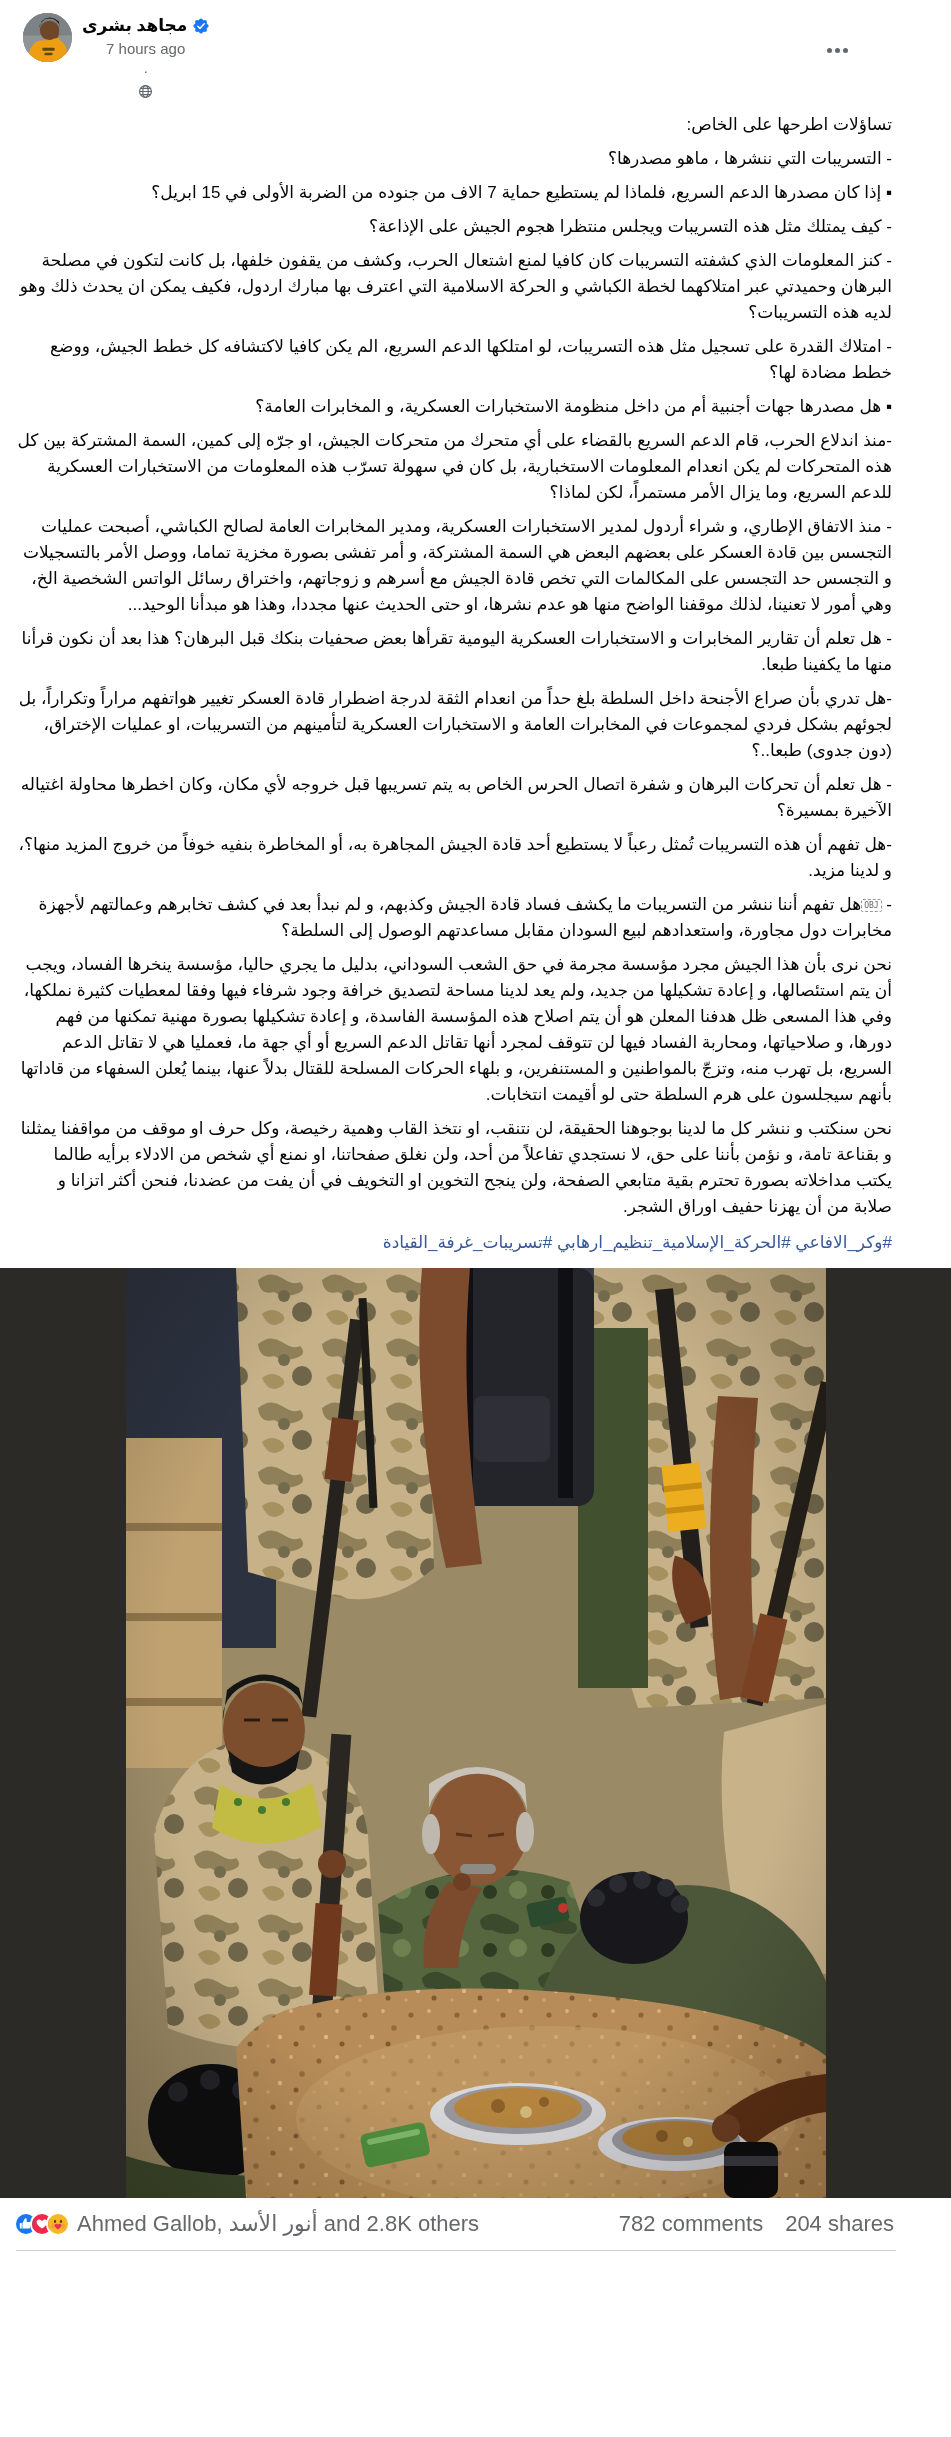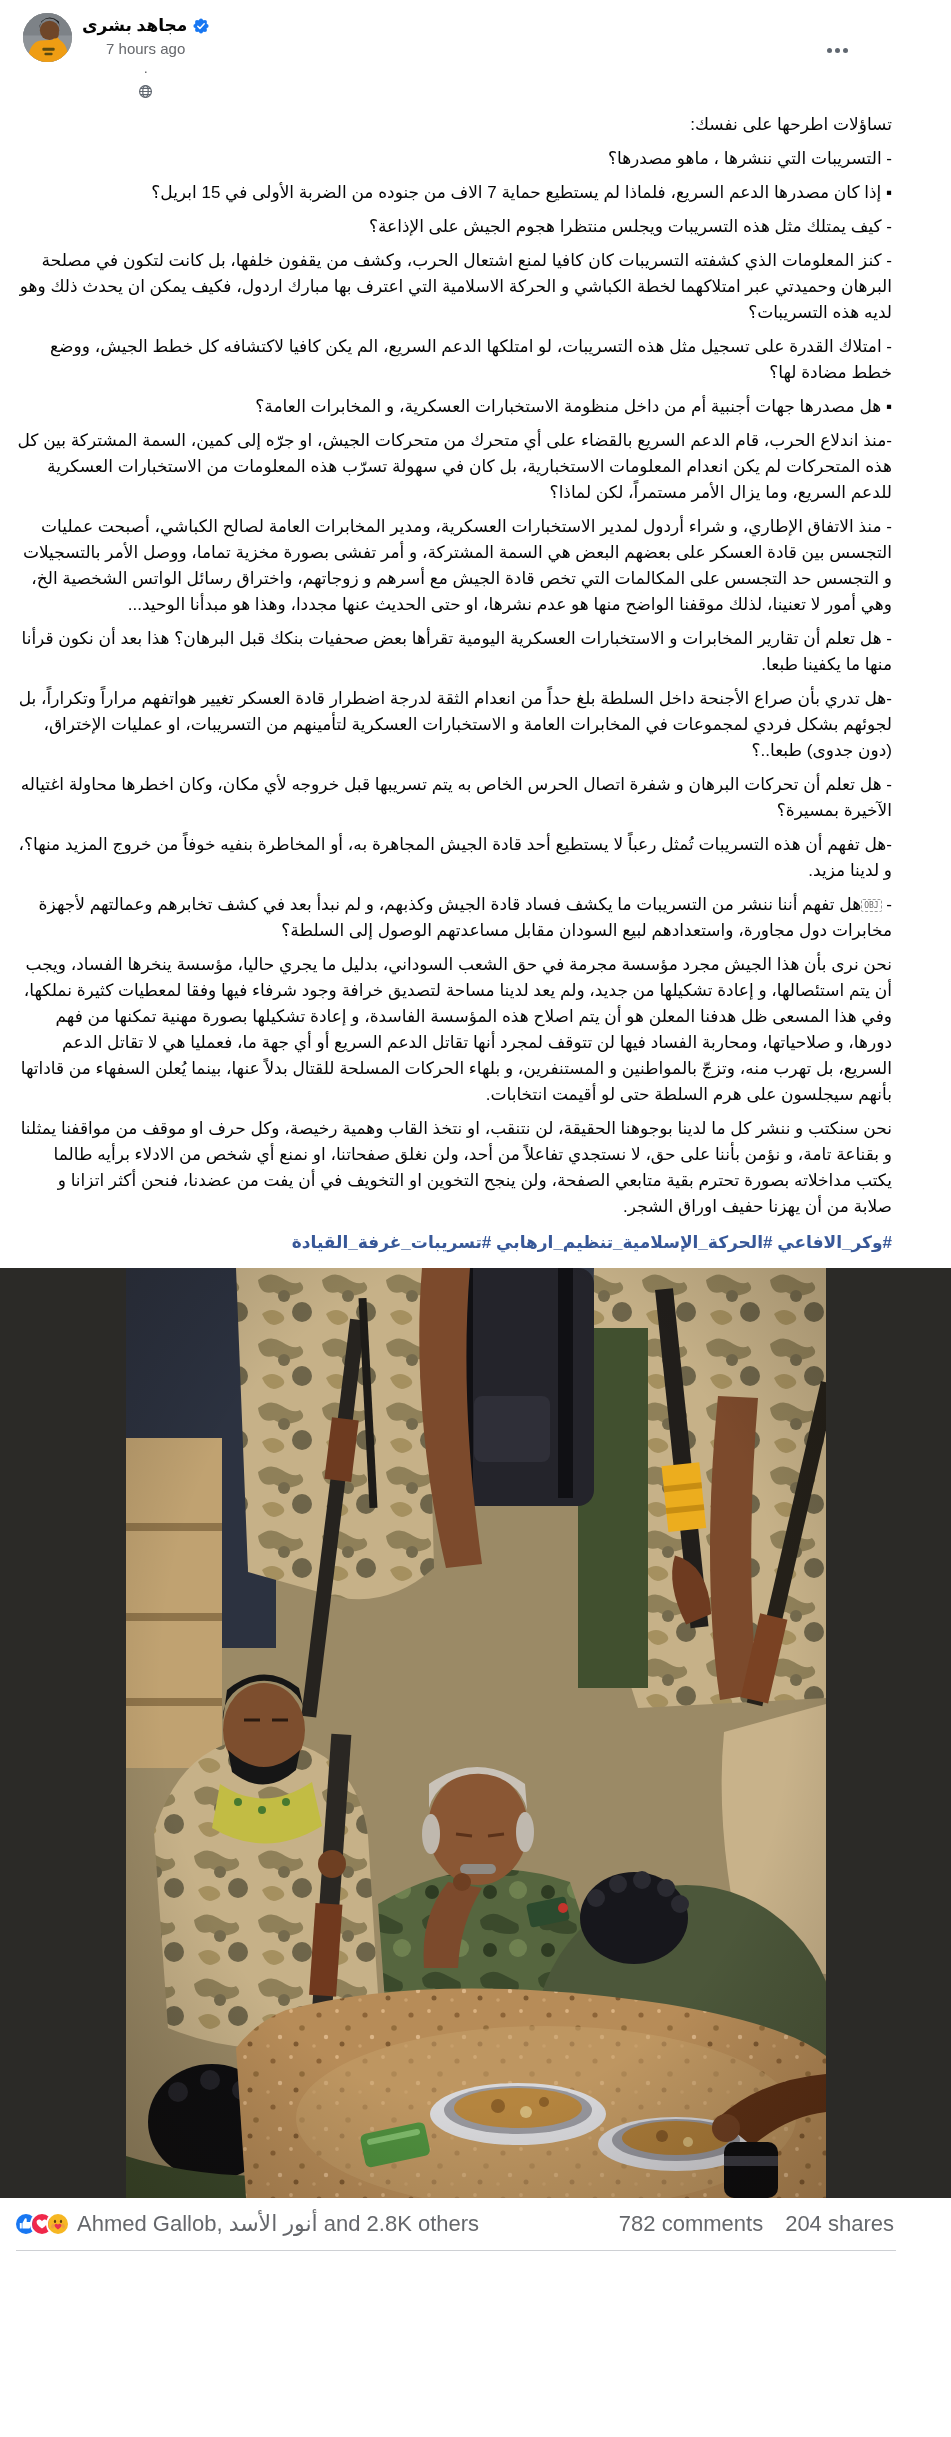--- a/index.html
+++ b/index.html
@@ -14,21 +14,21 @@
   .name-row{display:flex;align-items:center;gap:6px;}
   .author{font-weight:bold;font-size:17px;color:#050505;}
   .badge{width:16px;height:16px;display:inline-flex;}
   .meta{display:flex;align-items:center;gap:5px;color:#65676b;font-size:15px;margin-top:4px;flex-direction:column;}
   .more{position:absolute;top:42px;right:58px;display:flex;gap:3px;align-items:center;cursor:pointer;padding:6px;}
   .more i{width:5px;height:5px;border-radius:50%;background:#606770;}
 
   
   .text{direction:rtl;text-align:right;padding:8px 20px 0 16px;font-size:17px;line-height:26px;color:#050505;}
   .para{margin:0 0 8px;}
-  .hashrow{padding-top:2px;padding-bottom:12px;color:#385898;font-weight:bold;padding-left:48px;}
+  .hashrow{padding-top:2px;padding-bottom:12px;color:#385898;font-weight:normal;padding-left:48px;}
   .hashtag{color:#385898;cursor:pointer;}
   .objchar{display:inline-block;font-family:"DejaVu Sans Mono",monospace;font-size:8px;line-height:9px;color:#666;border:1px dashed #999;border-radius:2px;padding:1px 2px;vertical-align:2px;}
 
   
   .photo-wrap{width:951px;height:930px;background:#2b2a27;display:flex;justify-content:center;overflow:hidden;}
   .photo{width:700px;height:930px;display:block;}
 
   
   .footer{display:flex;align-items:center;justify-content:space-between;padding:13px 18px 0 16px;color:#65676b;font-size:22px;}
   .fleft{display:flex;align-items:center;}
@@ -94,21 +94,21 @@
       </div>
     </div>
     <div class="more">
         <i></i>
         <i></i>
         <i></i>
       </div>
   </div>
 
   <div class="text">
-      <p class="para">تساؤلات اطرحها على نفسك:</p>
+      <p class="para">تساؤلات اطرحها على الخاص:</p>
       <p class="para">- التسريبات التي ننشرها ، ماهو مصدرها؟</p>
       <p class="para">▪ إذا كان مصدرها الدعم السريع، فلماذا لم يستطيع حماية 7 الاف من جنوده من الضربة الأولى في 15 ابريل؟</p>
       <p class="para">- كيف يمتلك مثل هذه التسريبات ويجلس منتظرا هجوم الجيش على الإذاعة؟</p>
       <p class="para">- كنز المعلومات الذي كشفته التسريبات كان كافيا لمنع اشتعال  الحرب، وكشف من يقفون خلفها، بل كانت لتكون في مصلحة البرهان وحميدتي  عبر امتلاكهما لخطة الكباشي و الحركة الاسلامية التي اعترف بها مبارك اردول، فكيف يمكن ان يحدث ذلك وهو لديه هذه التسريبات؟</p>
       <p class="para">- امتلاك القدرة على تسجيل مثل هذه التسريبات، لو امتلكها الدعم السريع، الم يكن كافيا لاكتشافه كل خطط الجيش، ووضع خطط مضادة لها؟</p>
       <p class="para">▪ هل مصدرها جهات أجنبية أم من داخل منظومة الاستخبارات العسكرية، و المخابرات العامة؟</p>
       <p class="para">-منذ اندلاع الحرب، قام الدعم السريع بالقضاء على أي متحرك من متحركات الجيش، او جرّه إلى كمين، السمة المشتركة بين كل هذه المتحركات لم يكن انعدام المعلومات الاستخبارية، بل كان في سهولة تسرّب هذه المعلومات من الاستخبارات العسكرية للدعم السريع، وما يزال الأمر مستمراً، لكن لماذا؟</p>
       <p class="para">- منذ الاتفاق الإطاري، و شراء أردول لمدير الاستخبارات العسكرية، ومدير المخابرات العامة لصالح الكباشي، أصبحت عمليات التجسس بين قادة العسكر على بعضهم البعض هي السمة المشتركة، و أمر تفشى بصورة مخزية تماما، ووصل الأمر بالتسجيلات و التجسس حد التجسس على المكالمات التي تخص قادة الجيش مع أسرهم و زوجاتهم، واختراق رسائل الواتس الشخصية الخ، وهي أمور لا تعنينا، لذلك موقفنا الواضح منها هو عدم نشرها، او حتى الحديث عنها مجددا، وهذا هو مبدأنا الوحيد...</p>
       <p class="para">- هل تعلم أن تقارير المخابرات و الاستخبارات العسكرية اليومية تقرأها بعض صحفيات بنكك قبل البرهان؟ هذا بعد أن نكون قرأنا منها ما يكفينا طبعا.</p>
       <p class="para">-هل تدري بأن صراع الأجنحة داخل السلطة بلغ حداً من انعدام الثقة لدرجة اضطرار قادة العسكر تغيير هواتفهم مراراً وتكراراً، بل لجوئهم بشكل فردي لمجموعات في المخابرات العامة و الاستخبارات العسكرية لتأمينهم من التسريبات، او عمليات الإختراق، (دون جدوى) طبعا..؟</p>

